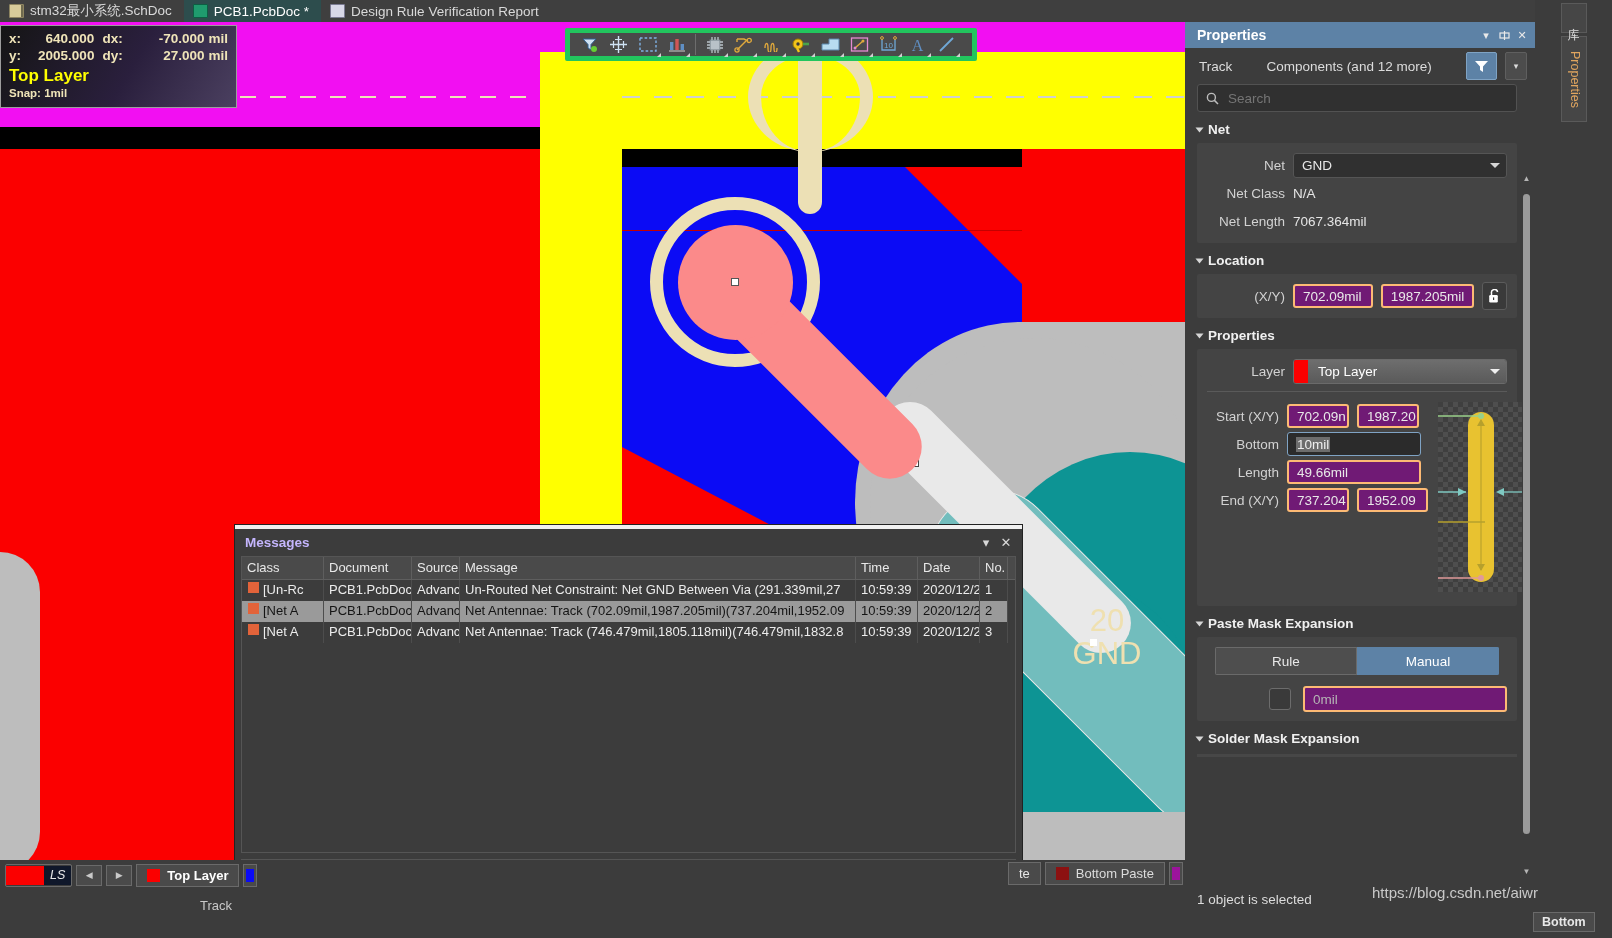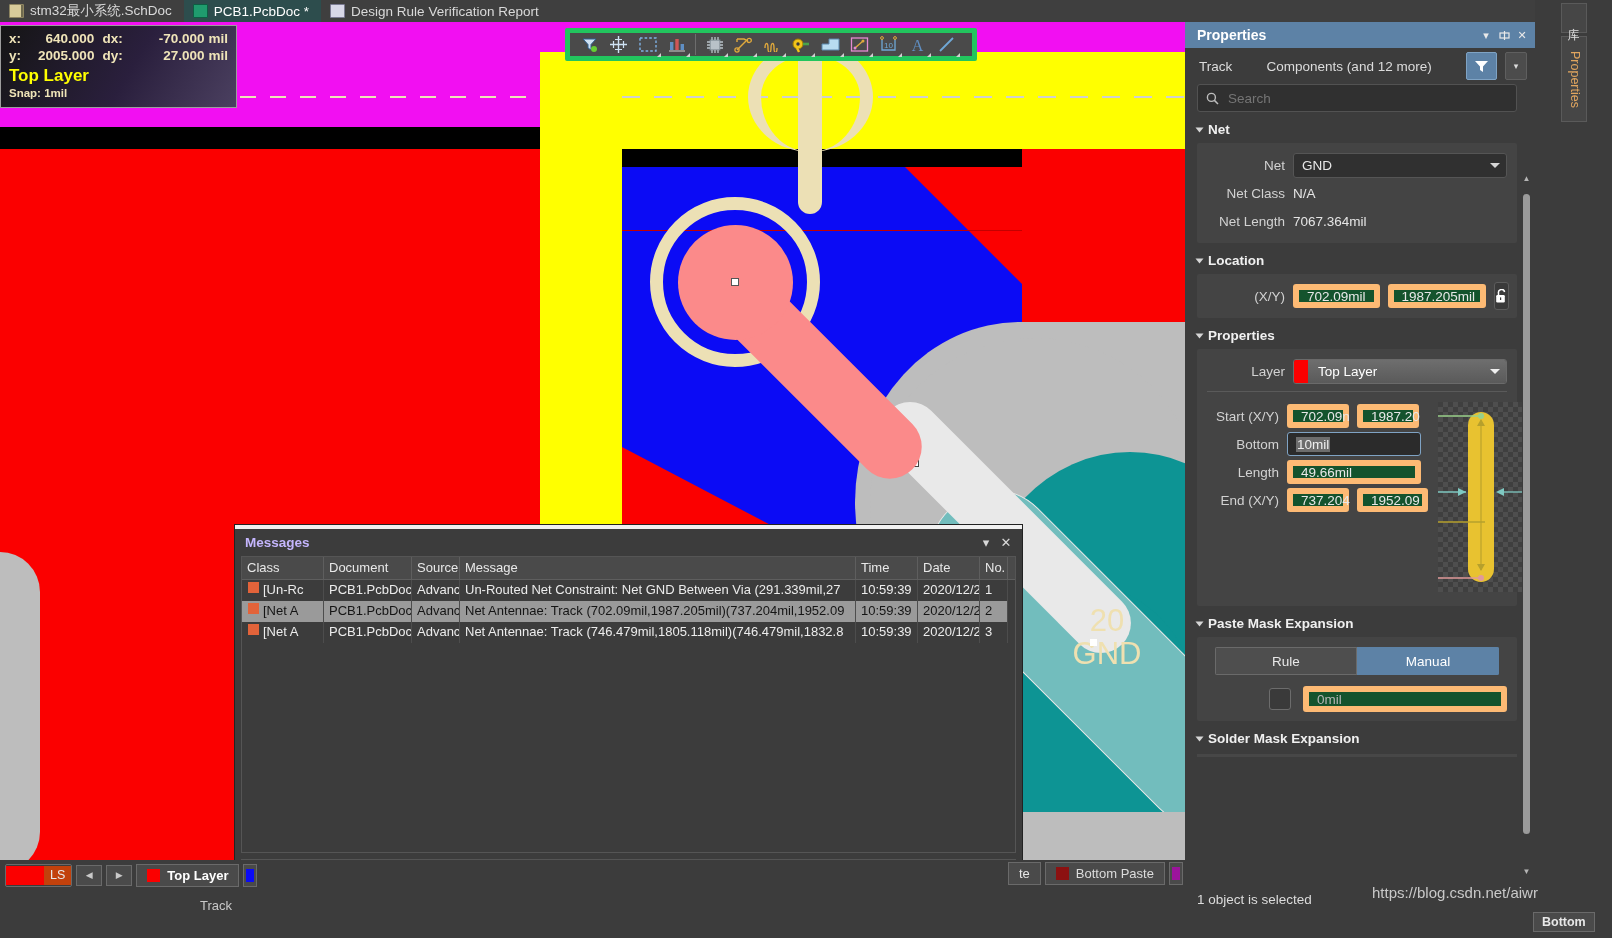--- a/index.html
+++ b/index.html
@@ -116,21 +116,21 @@
   #props-obj .val{flex:1;text-align:center;font-size:13.5px;color:#dcdcdc;}
   .filt-btn{width:29px;height:26px;background:#5d82a6;border:1px solid #7fa3c4;display:flex;align-items:center;justify-content:center;border-radius:2px;cursor:default;}
   .filt-drop{width:20px;height:26px;background:#4c4c4c;border:1px solid #5f5f5f;display:flex;align-items:center;justify-content:center;border-radius:2px;font-size:9px;color:#dcdcdc;cursor:default;}
   #props-search{margin:0 18px 0 12px;height:26px;background:#303030;border:1px solid #525252;border-radius:3px;display:flex;align-items:center;padding:0 8px;gap:7px;}
   #props-search input{flex:1;background:transparent;border:none;outline:none;color:#c8c8c8;font-size:13.5px;font-family:inherit;}
   .sect-hdr{display:flex;align-items:center;gap:6px;padding:10px 0 6px 12px;font-weight:bold;font-size:13.5px;color:#f0f0f0;cursor:default;}
   .caret{width:0;height:0;border-left:5px solid #d6d6d6;border-top:4px solid transparent;border-bottom:4px solid transparent;transform:rotate(90deg);}
   .sect-box{margin:0 18px 0 12px;background:#444444;border-radius:2px;padding:8px 10px;}
   .prow{display:flex;align-items:center;min-height:28px;gap:8px;}
   .prow .lbl{width:78px;text-align:right;font-size:13.5px;color:#d2d2d2;flex:0 0 auto;}
-  .fld{background:#14532d;border:6px solid #fdba74;border-radius:3px;height:24px;display:flex;align-items:center;padding:0 8px;font-size:13.5px;color:#e8e8e8;box-sizing:border-box;}
+  .fld{background:#701a75;border:2px solid #fdba74;border-radius:3px;height:24px;display:flex;align-items:center;padding:0 8px;font-size:13.5px;color:#e8e8e8;box-sizing:border-box;}
   .fld.sel{background:#2b2b2b;border:1px solid #7fa3c4;}
   .fld.sel .hl{background:#6d6d6d;color:#efefef;padding:0 1px;}
   .ddl{background:#303030;border:1px solid #555;border-radius:3px;height:25px;display:flex;align-items:center;padding:0 6px 0 8px;font-size:13.5px;color:#e8e8e8;box-sizing:border-box;}
   .ddl .arw{margin-left:auto;width:0;height:0;border-left:5px solid transparent;border-right:5px solid transparent;border-top:5px solid #d6d6d6;}
   .plain{font-size:13.5px;color:#e5e5e5;}
   .layer-ddl{flex:1;display:flex;height:25px;border-radius:3px;overflow:hidden;border:1px solid #6a6a6a;box-sizing:border-box;}
   .layer-swatch{width:14px;background:#fb0000;flex:0 0 auto;}
   .layer-body{flex:1;background:linear-gradient(#6e6e6e,#5a5a5a);display:flex;align-items:center;padding:0 6px 0 10px;font-size:13.5px;color:#fff;}
   .lock{width:28px;height:26px;background:#3a3a3a;border:1px solid #5c5c5c;border-radius:3px;display:flex;align-items:center;justify-content:center;}
   #prevbox{width:86px;height:190px;
@@ -150,21 +150,21 @@
   
   #rdock{left:1535px;top:0;width:77px;height:938px;background:#3c3c3c;}
   .vtab{margin:3px auto 0 auto;width:26px;background:#464646;border:1px solid #5a5a5a;
      writing-mode:vertical-rl;text-align:center;padding:9px 4px;font-size:12.5px;color:#e0a55f;cursor:default;box-sizing:border-box;}
   .vtab.cjk{color:#e0e0e0;padding:4px 4px;font-size:12px;}
 
   
   #layerbar{left:0;top:860px;width:1185px;height:30px;background:#3c3c3c;display:flex;align-items:center;gap:4px;padding-left:5px;}
   .lsbox{display:flex;align-items:center;border:1px solid #6a6a6a;border-radius:2px;height:21px;overflow:hidden;}
   .lsbox .sw{width:38px;height:19px;background:#fb0000;}
-  .lsbox .ls{padding:0 6px;font-size:12.5px;color:#e8e8e8;background:#c2410c;line-height:19px;}
+  .lsbox .ls{padding:0 6px;font-size:12.5px;color:#e8e8e8;background:#0f172a;line-height:19px;font-style:italic;}
   .navb{width:26px;height:21px;background:#4a4a4a;border:1px solid #6a6a6a;display:flex;align-items:center;justify-content:center;color:#c9c9c9;font-size:9px;cursor:default;box-sizing:border-box;}
   .layertab{display:flex;align-items:center;gap:7px;height:23px;padding:0 10px;background:#4a4a4a;border:1px solid #6a6a6a;box-sizing:border-box;cursor:default;}
   .layertab .sw{width:13px;height:13px;}
   .layertab .nm{font-size:13px;font-weight:bold;color:#fff;white-space:nowrap;}
   .layertab.dim .nm{font-weight:normal;color:#dcdcdc;}
   #statusbar{left:0;top:890px;width:1185px;height:48px;background:#3c3c3c;}
   #status-track{left:200px;top:898px;font-size:13px;color:#c9c9c9;}
   #watermark{left:1372px;top:884px;font-size:15px;color:#c9c9c9;white-space:nowrap;}
   #panels-btn{left:1533px;top:912px;padding:2px 8px;background:#4a4a4a;border:1px solid #6a6a6a;font-size:12.5px;font-weight:bold;color:#e8e8e8;cursor:default;}
 </style>

